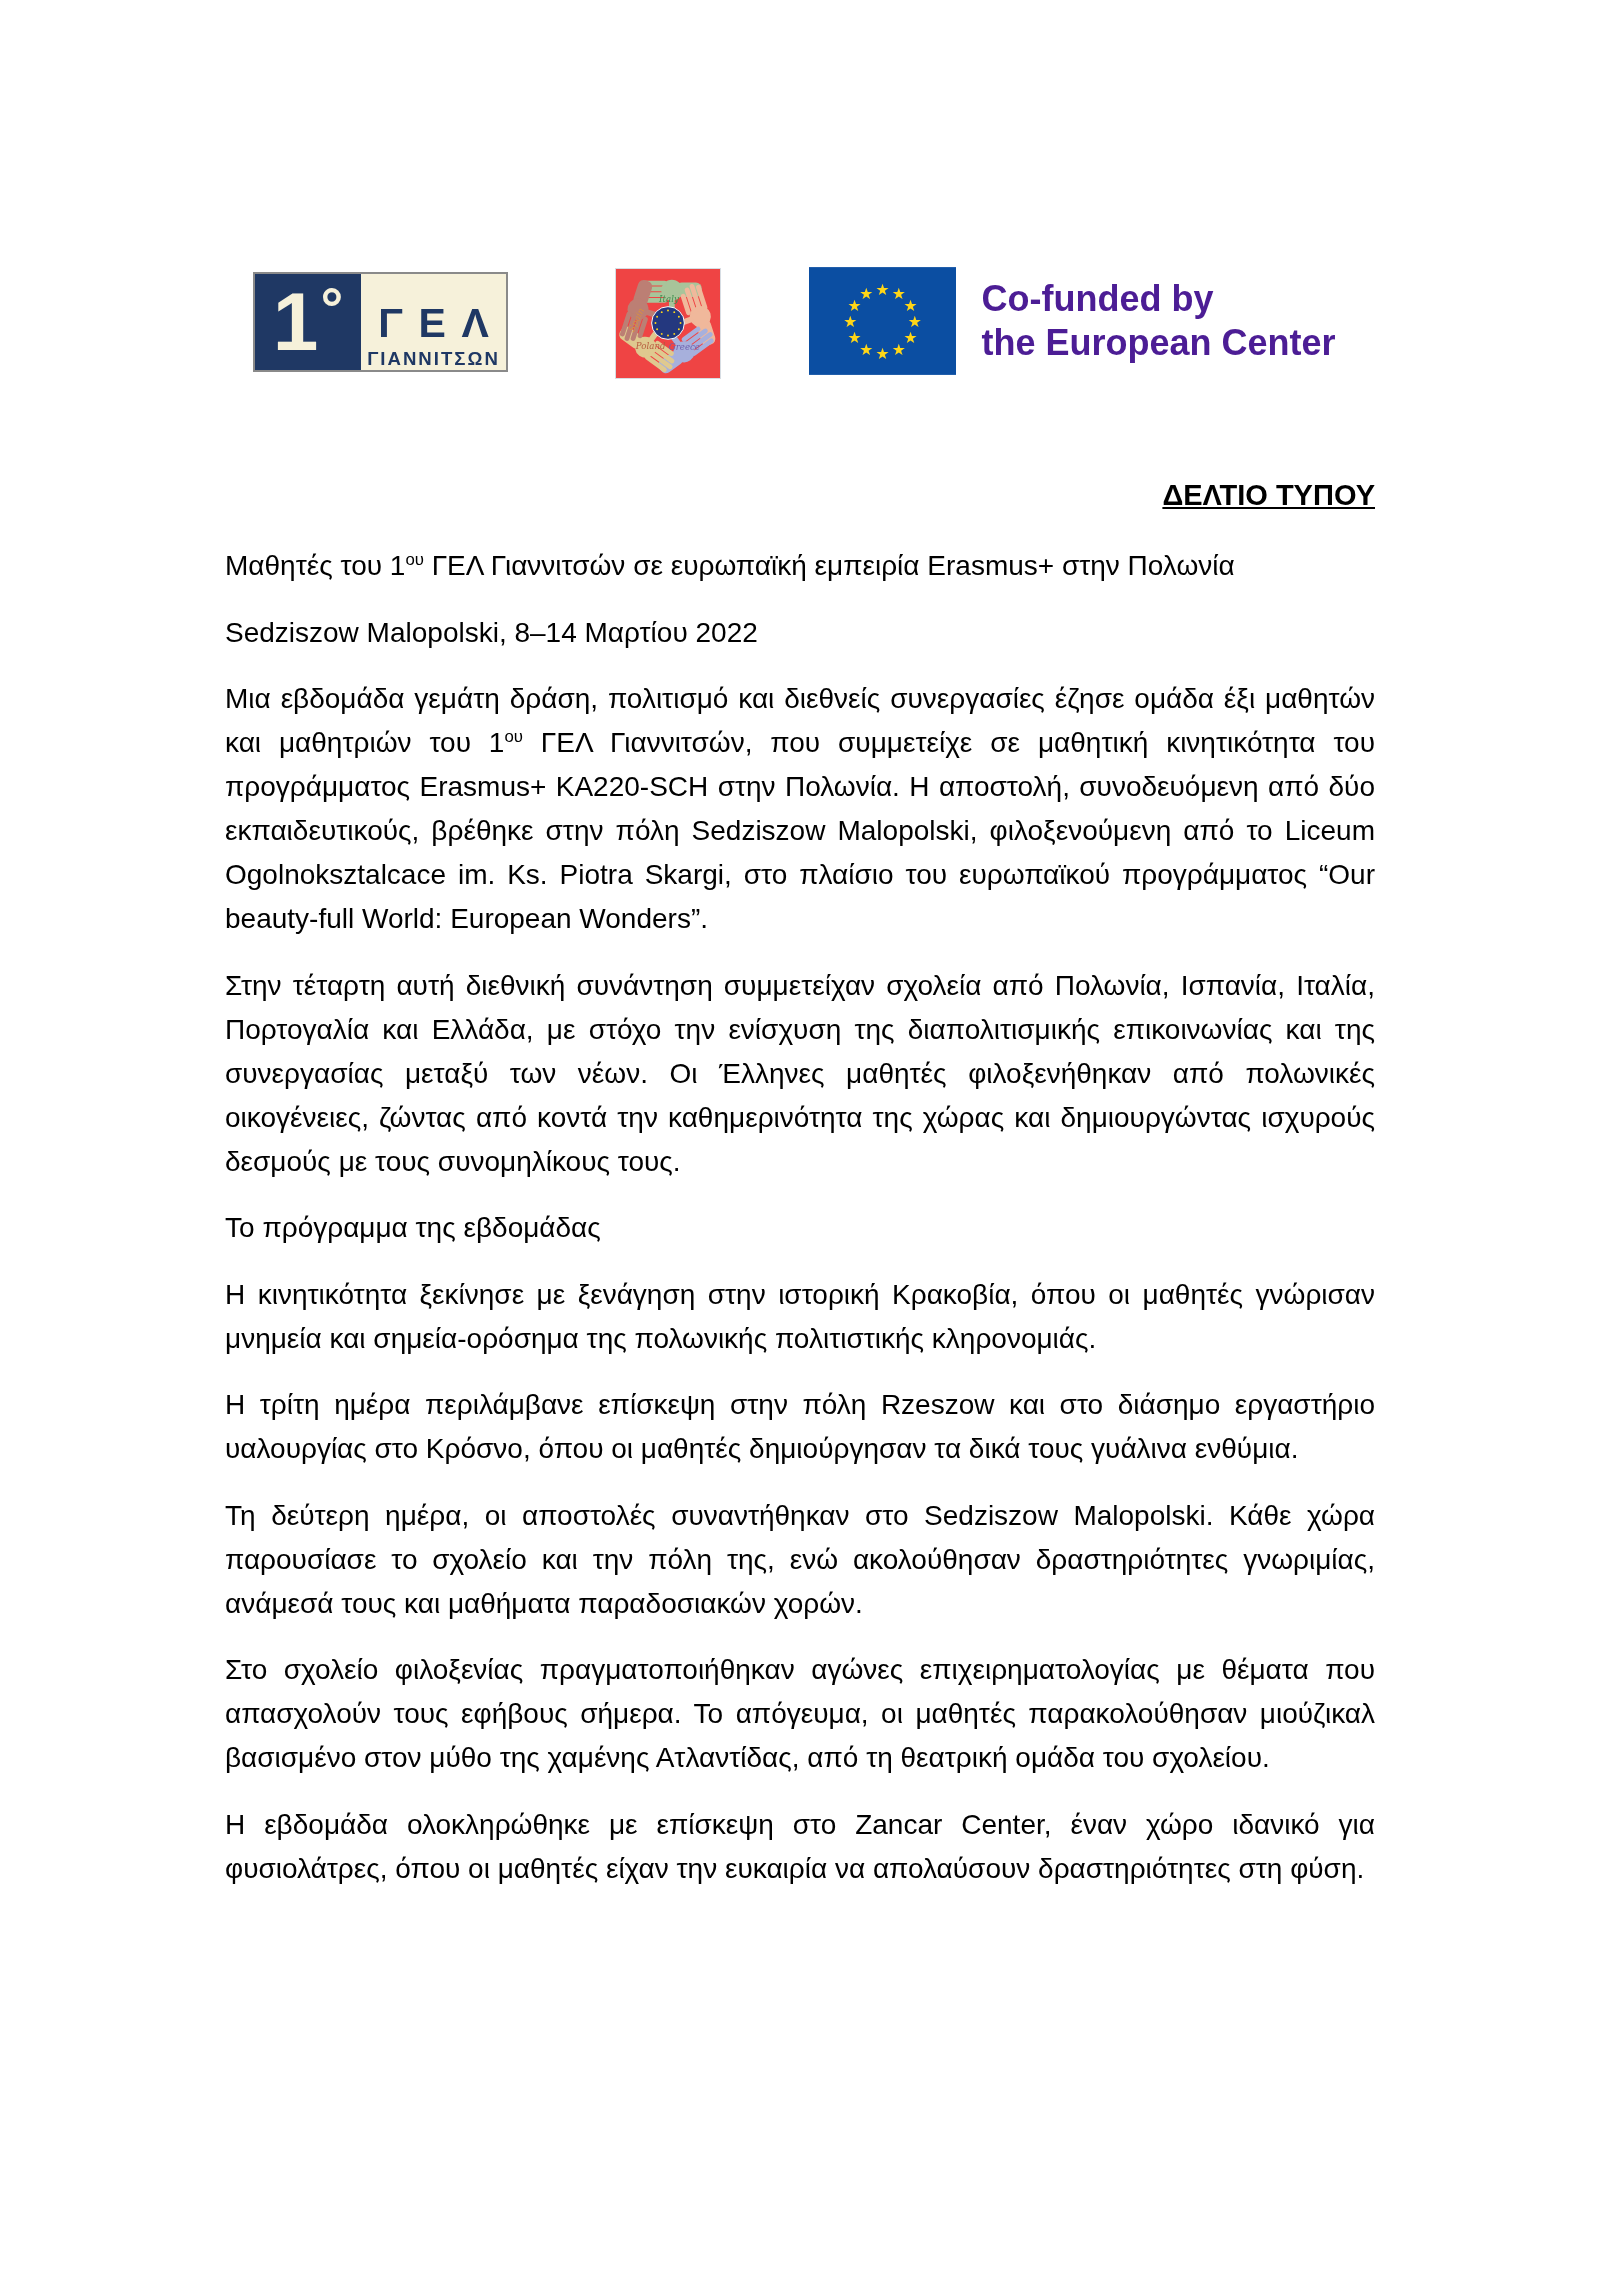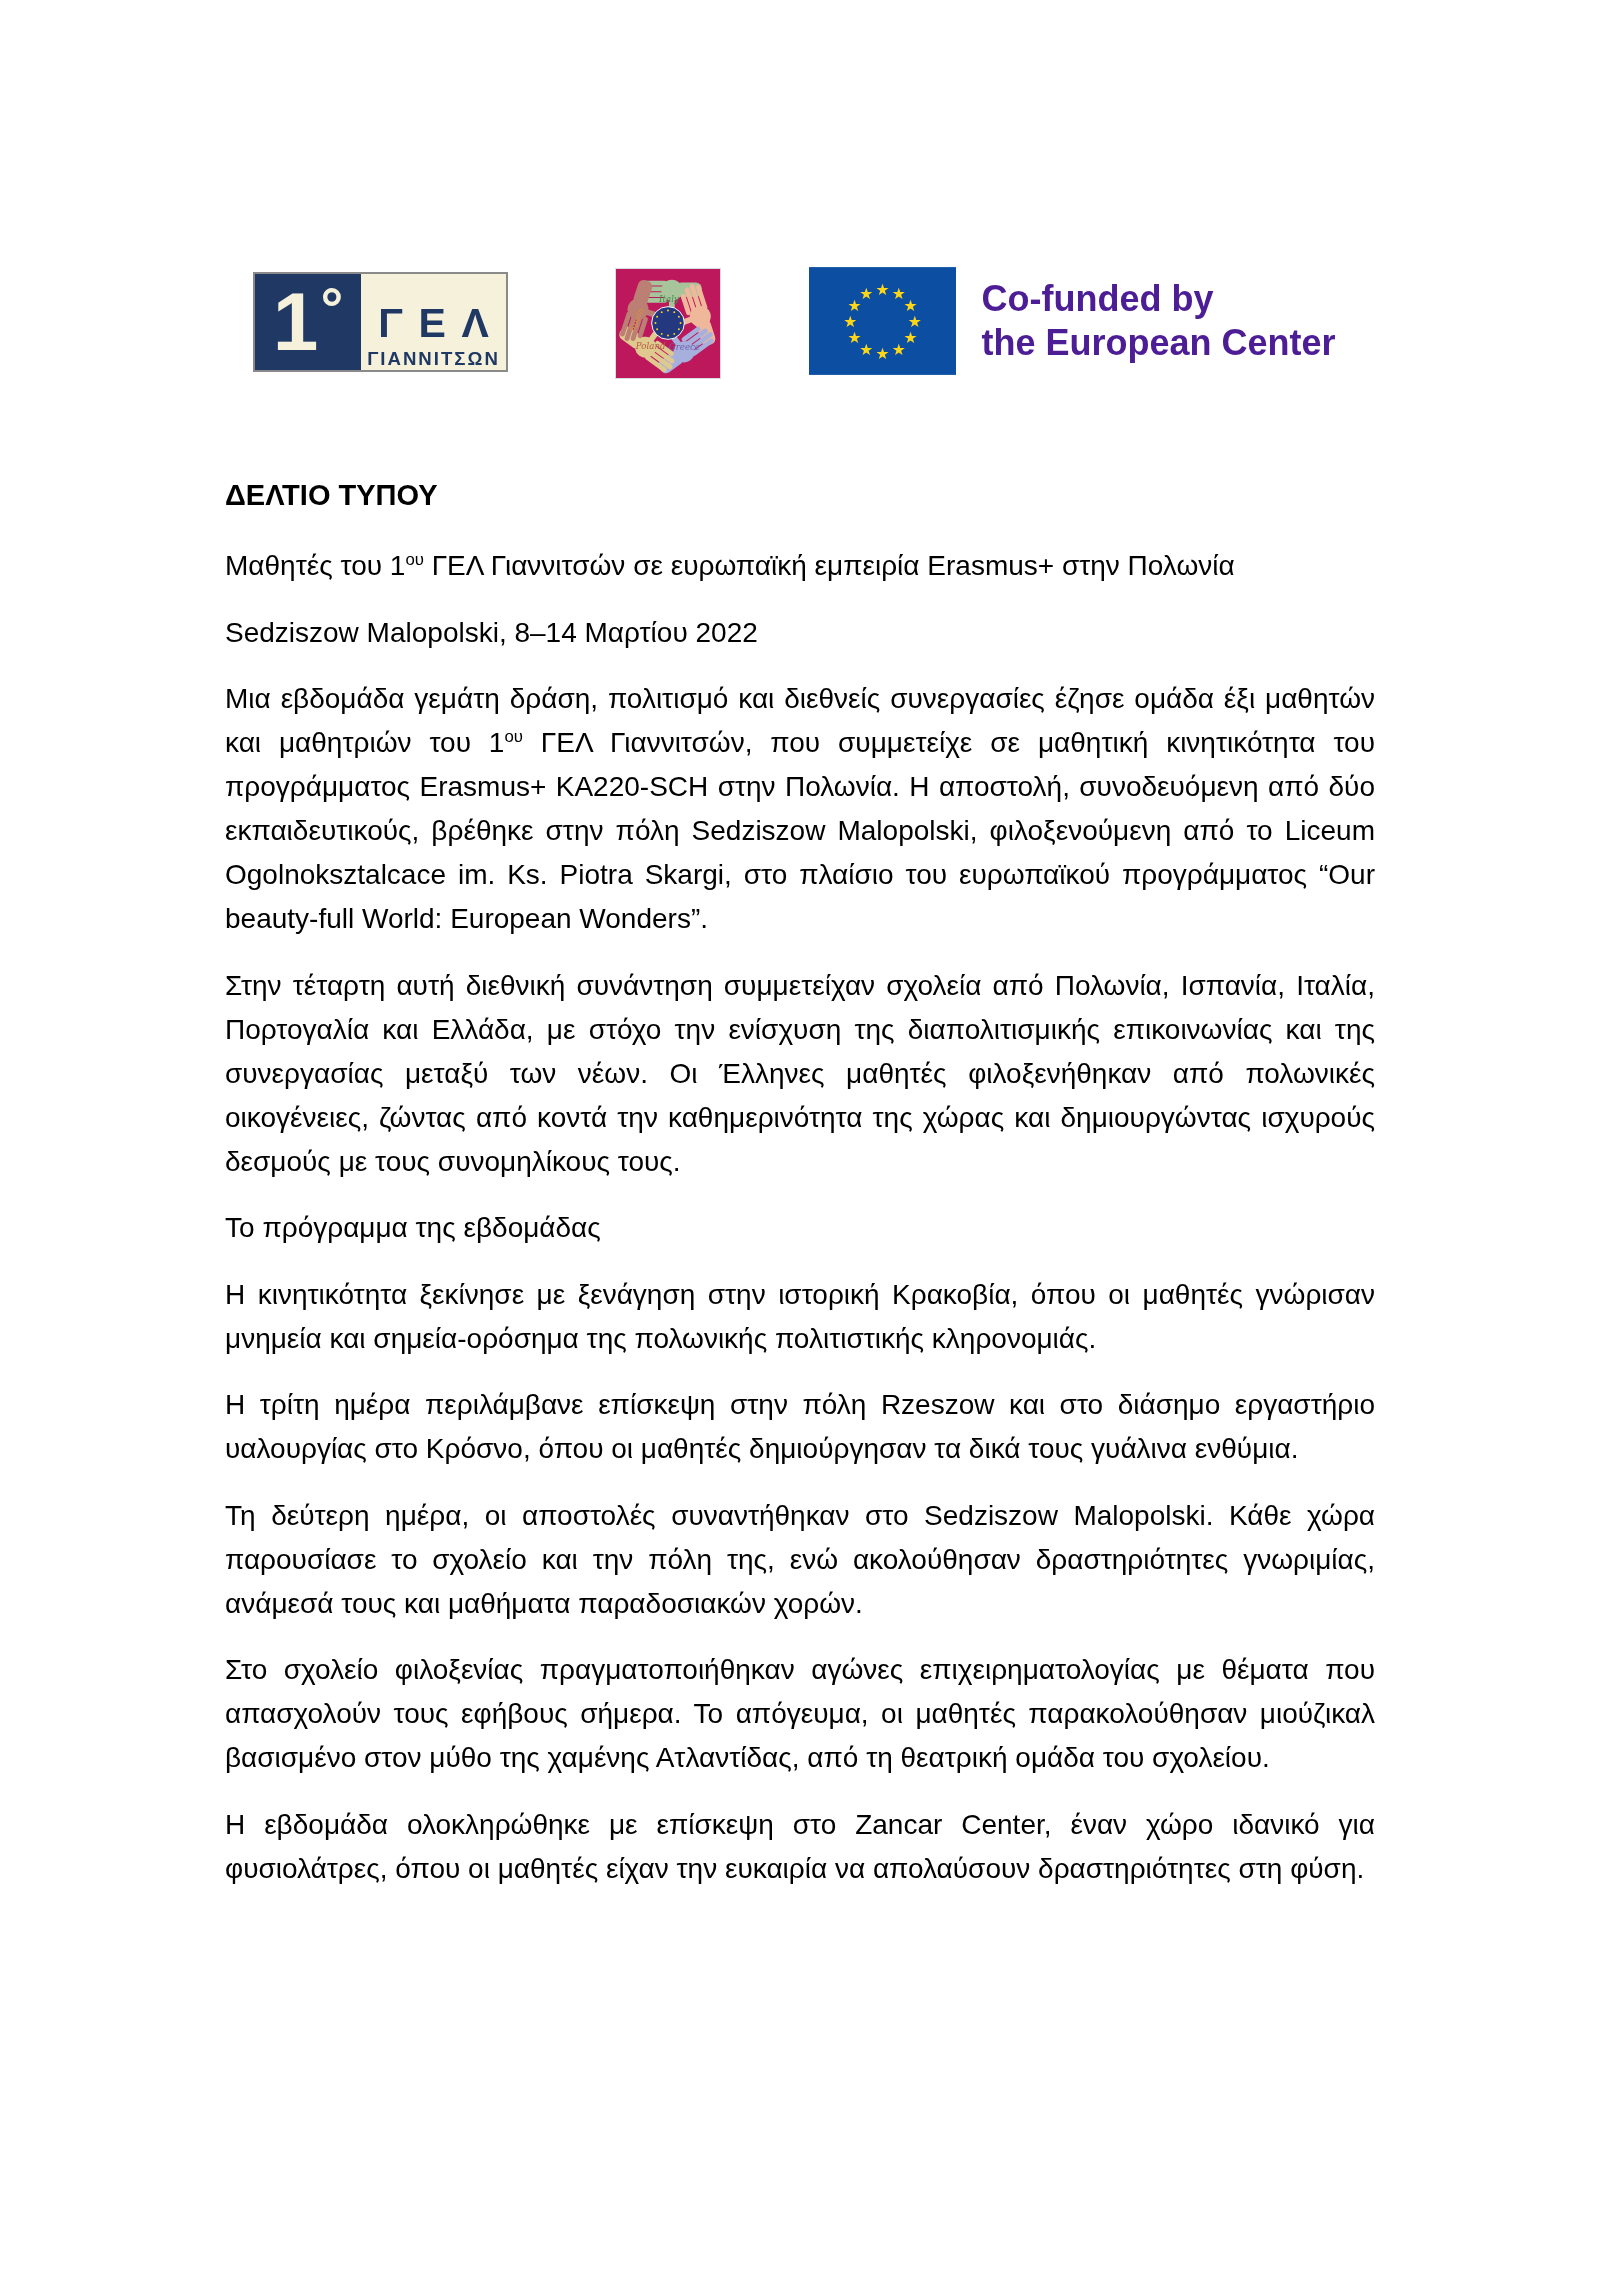--- a/index.html
+++ b/index.html
@@ -34,21 +34,21 @@
     flex:1;background:#F6F1DA;color:#1F3864;
     display:flex;flex-direction:column;align-items:center;justify-content:flex-end;
     font-weight:bold;
   }
   .school-name .gel{font-size:41px;letter-spacing:15.7px;text-indent:15.7px;line-height:1.05;}
   .school-name .city{font-size:18.6px;letter-spacing:2px;margin-top:3px;}
 
   .hands-logo{
     position:absolute;left:615px;top:268px;
     width:106px;height:111px;
-    background:#be185d;
+    background:#ef4444;
     border:1px solid #d7dde3;
     box-sizing:border-box;
   }
   .hands-logo svg{display:block;width:100%;height:100%;}
 
   .eu-logo{
     position:absolute;left:809px;top:267px;
     display:flex;align-items:center;
   }
   .eu-flag{display:block;width:147px;height:108px;}
@@ -58,22 +58,22 @@
     font-weight:bold;
     font-size:36px;line-height:44px;
     white-space:nowrap;
   }
 
   
   .content{
     position:absolute;left:225px;top:473px;width:1150px;
   }
   .doc-title{
-    font-size:29px;font-weight:bold;text-align:left;
-    margin:0 0 27.4px 0;line-height:44px;
+    font-size:29px;font-weight:bold;text-align:right;
+    margin:0 0 27.4px 0;line-height:44px;text-decoration:underline;
   }
   .content p{
     font-size:28px;line-height:44px;
     margin:0 0 22.5px 0;
   }
   .content p.just{text-align:justify;}
   sup.ord{font-size:0.6em;line-height:0;vertical-align:super;}
 </style>
 </head>
 <body>

